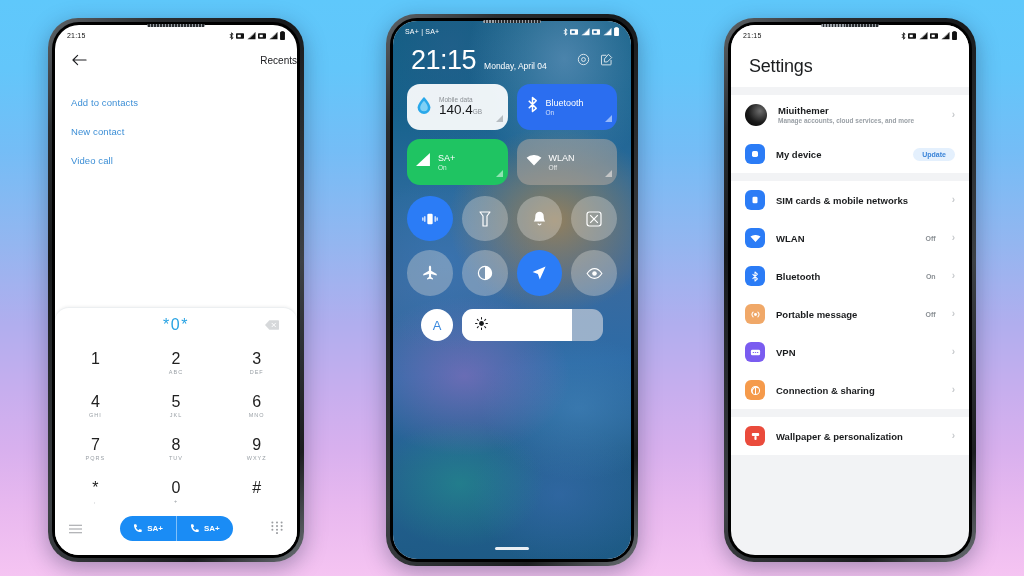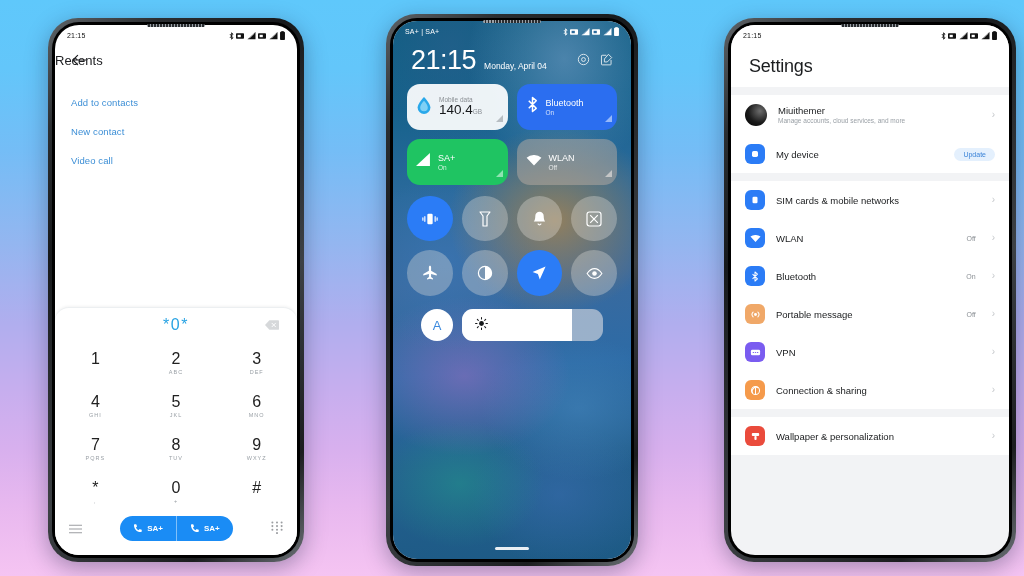--- a/index.html
+++ b/index.html
@@ -33,21 +33,21 @@
   .sb-dark { color:#111; }
   .sb-light { color:#fff; }
   .sb-icons { display:flex; align-items:center; gap:2.5px; }
   .sb-icons svg { display:block; }
 
   
   #phone1 { left:48px; top:18px; width:256px; height:544px; }
   .p1-top { background:#fff; height:100%; display:flex; flex-direction:column; }
   .p1-appbar { display:flex; align-items:center; padding:8px 14px 12px; position:relative; }
   .p1-back { width:20px; height:20px; display:flex; align-items:center; justify-content:center; }
-  .p1-title { position:absolute; left:0; right:0; text-align:left; font-size:13px; color:#202124; }
+  .p1-title { position:absolute; left:0; right:0; text-align:right; font-size:10px; color:#202124; }
   .p1-actions { padding:6px 16px 0; }
   .p1-action { color:#3d8fd6; font-size:9.5px; padding:9px 0; letter-spacing:.1px; }
   .p1-spacer { flex:1; }
   .p1-pad { background:#fff; border-top:1px solid #eceff1; border-radius:14px 14px 0 0;
     box-shadow:0 -1px 3px rgba(0,0,0,.05); padding-bottom:4px; }
   .p1-numrow { display:flex; align-items:center; justify-content:center; position:relative; height:34px; }
   .p1-number { color:#29a3e3; font-size:16px; letter-spacing:1.5px; }
   .p1-del { position:absolute; right:18px; top:50%; transform:translateY(-50%); opacity:.55; }
   .keys { display:grid; grid-template-columns:repeat(3,1fr); }
   .key { height:43px; display:flex; flex-direction:column; align-items:center; justify-content:center; }
@@ -101,29 +101,29 @@
   .p2-bright { display:flex; align-items:center; gap:9px; padding:0 14px; margin-top:13px; }
   .p2-auto { width:32px; height:32px; border-radius:50%; background:#fff; display:flex;
     align-items:center; justify-content:center; color:#3c8ade; font-size:13px; }
   .p2-slider { flex:1; height:32px; border-radius:11px; background:rgba(190,200,215,.75);
     position:relative; overflow:hidden; display:flex; align-items:center; }
   .p2-fill { position:absolute; left:0; top:0; bottom:0; width:78%; background:#fff; }
   .p2-sun { position:relative; z-index:2; margin-left:13px; }
   .p2-handle { margin:auto auto 9px; width:34px; height:3px; border-radius:2px; background:rgba(255,255,255,.9); }
 
   
-  #phone3 { left:724px; top:18px; width:292px; height:544px; }
+  #phone3 { left:724px; top:18px; width:252px; height:544px; }
   .p3-body { background:#f2f3f5; height:100%; display:flex; flex-direction:column; }
   .p3-head { background:#fff; padding:14px 18px 10px; }
   .p3-title { font-size:18px; color:#1a1c1e; letter-spacing:-.2px; }
   .p3-search { margin-top:11px; height:25px; border-radius:13px; background:#f0f1f3;
     display:flex; align-items:center; gap:7px; padding:0 11px; }
   .p3-search span { font-size:9px; color:#9aa0a6; }
   .p3-card { background:#fff; margin-top:8px; }
-  .p3-row { display:flex; align-items:center; gap:11px; padding:9px 14px; }
+  .p3-row { display:flex; align-items:center; gap:11px; padding:9px 14px;font-weight:bold; }
   .p3-ico { width:20px; height:20px; border-radius:6px; display:flex; align-items:center; justify-content:center; flex:0 0 20px; }
   .p3-txt { flex:1; min-width:0; }
   .p3-lbl { font-size:9.5px; color:#1a1c1e; }
   .p3-sub { font-size:6.5px; color:#9aa0a6; line-height:1.35; margin-top:1px; }
   .p3-val { font-size:7px; color:#8a8f94; margin-right:5px; }
   .p3-badge { background:#e4f0fd; color:#3b84d8; font-size:7px; padding:3px 9px; border-radius:9px; }
   .chev { color:#c6c9cc; font-size:10px; line-height:1; }
   .avatar { width:22px; height:22px; border-radius:50%; flex:0 0 22px;
     background: radial-gradient(circle at 68% 32%, #6d6d6d 0%, #1b1b1b 55%, #000 100%); }
 </style>

